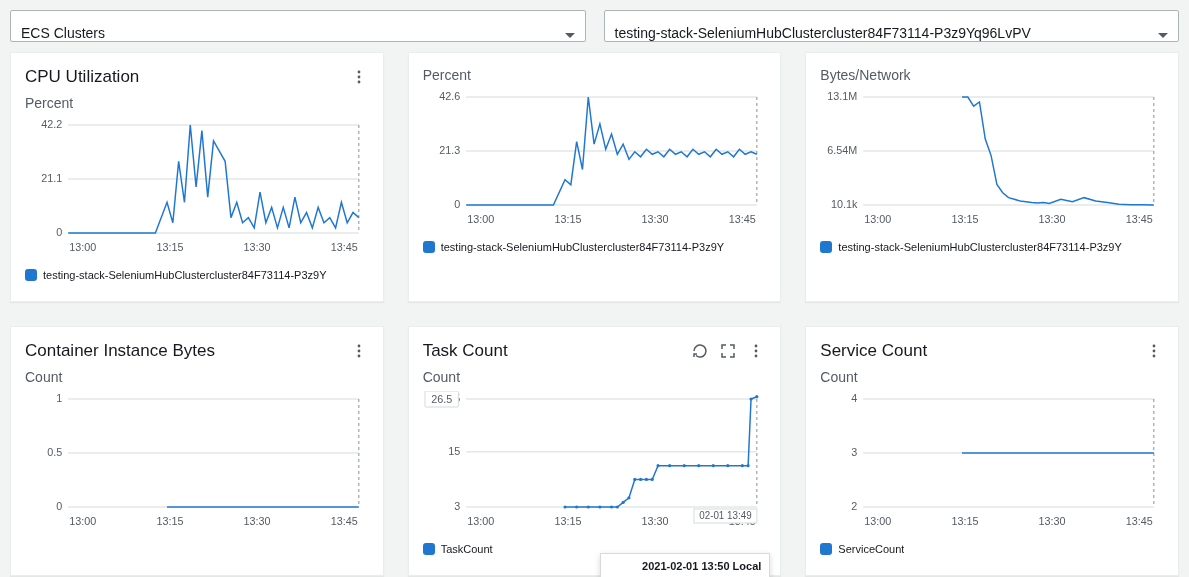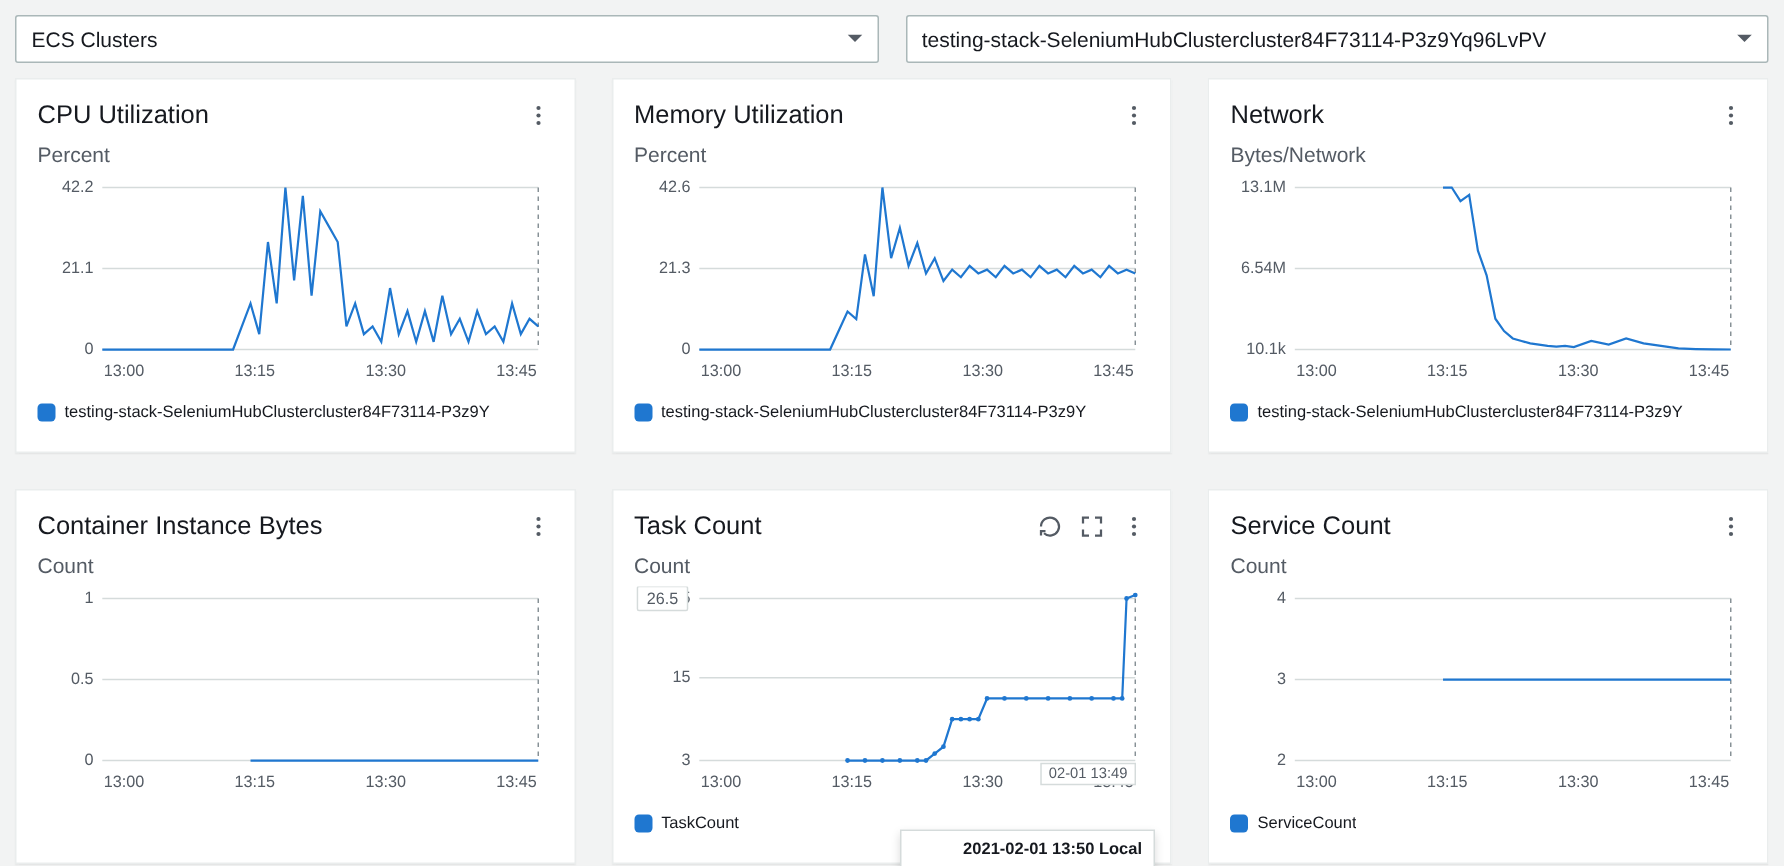--- a/index.html
+++ b/index.html
@@ -1,18 +1,18 @@
 <!DOCTYPE html>
 <html><head>
 <meta charset="utf-8">
 <style>
   * { box-sizing: border-box; margin: 0; padding: 0; }
   body { font-family: -apple-system, BlinkMacSystemFont, "Segoe UI", Arial, sans-serif; background: #f2f3f3; padding: 10px; font-size: 13px; color: #16191f; }
   .top-row { display: flex; gap: 18px; margin-bottom: 10px; }
-  .dropdown { flex: 1; background: #fff; border: 1px solid #aab7b8; border-radius: 2px; height: 32px; display: flex; align-items: center; padding: 0 10px; position: relative; cursor: pointer; }
+  .dropdown { flex: 1; background: #fff; border: 1px solid #aab7b8; border-radius: 2px; height: 32px; display: flex; align-items: flex-end; padding: 0 10px; position: relative; cursor: pointer; }
   .dropdown .val { flex: 1; font-size: 14px; color: #16191f; }
   .dropdown .caret { width: 10px; height: 10px; display: flex; align-items: center; justify-content: center; }
   .dropdown .caret svg { fill: #545b64; }
   .grid { display: grid; grid-template-columns: repeat(3, 1fr); gap: 24px; }
   .panel { background: #fff; border: 1px solid #eaeded; box-shadow: 0 1px 1px rgba(0,0,0,0.05); position: relative; padding: 14px 14px 12px 14px; min-height: 250px; }
   .panel-header { display: flex; align-items: center; margin-bottom: 8px; }
   .panel-title { font-size: 17px; font-weight: 400; color: #16191f; flex: 1; }
   .panel-actions { display: flex; gap: 8px; align-items: center; }
   .icon-btn { width: 20px; height: 20px; display: flex; align-items: center; justify-content: center; cursor: pointer; color: #545b64; }
   .icon-btn svg { width: 16px; height: 16px; }
@@ -85,32 +85,20 @@
           <text class="axis-text" x="236.4" y="134" text-anchor="middle">13:30</text>
           <text class="axis-text" x="325.20000000000005" y="134" text-anchor="middle">13:45</text>
           <path class="data-line" d="M44 116 L58.8 116 L73.6 116 L88.4 116 L103.2 116 L118 116 L123.92 116 L132.8 116 L144.64 85.28909952606635 L150.56 105.76303317535545 L156.48000000000002 44.34123222748815 L162.4 85.28909952606635 L168.32 8 L174.24 69.93364928909952 L180.16 13.630331753554515 L186.07999999999998 80.17061611374407 L192 23.867298578199055 L197.92000000000002 34.10426540284361 L203.84 44.34123222748815 L209.76000000000002 100.64454976303318 L215.67999999999998 85.28909952606635 L221.6 105.76303317535545 L227.52 100.64454976303318 L233.44 110.88151658767772 L239.36 75.05213270142181 L245.28 105.76303317535545 L251.2 90.40758293838863 L257.12 110.88151658767772 L263.03999999999996 90.40758293838863 L268.96000000000004 110.88151658767772 L274.88 80.17061611374407 L280.8 105.76303317535545 L286.72 95.5260663507109 L292.64 110.88151658767772 L298.56 90.40758293838863 L304.48 105.76303317535545 L310.40000000000003 100.64454976303318 L316.32 110.88151658767772 L322.24 85.28909952606635 L328.15999999999997 105.76303317535545 L334.08 95.5260663507109 L340 100.64454976303318 "></path>
         </svg></div>
     <div class="legend">
       <span class="legend-swatch"></span>
       <span class="legend-text">testing-stack-SeleniumHubClustercluster84F73114-P3z9Y</span>
     </div>
   </div>
     <div class="panel">
-    <div class="panel-header">
-      <div class="panel-title">Memory Utilization</div>
-      <div class="panel-actions">
-          <span class="icon-btn">
-            <svg viewBox="0 0 16 16" fill="currentColor">
-              <circle cx="8" cy="3" r="1.4"></circle>
-              <circle cx="8" cy="8" r="1.4"></circle>
-              <circle cx="8" cy="13" r="1.4"></circle>
-            </svg>
-          </span>
-        </div>
-    </div>
     <div class="unit-label">Percent</div>
     <div class="chart-area"><svg class="chart-svg" viewBox="0 0 350 140" preserveAspectRatio="none">
           <line class="grid-line" x1="44" y1="116" x2="340" y2="116"></line>
           <text class="axis-text" x="38" y="119" text-anchor="end">0</text>
           <line class="grid-line" x1="44" y1="62" x2="340" y2="62"></line>
           <text class="axis-text" x="38" y="65" text-anchor="end">21.3</text>
           <line class="grid-line" x1="44" y1="8" x2="340" y2="8"></line>
           <text class="axis-text" x="38" y="11" text-anchor="end">42.6</text>
           <line class="dotted-right" x1="340" y1="8" x2="340" y2="116"></line>
           <text class="axis-text" x="58.8" y="134" text-anchor="middle">13:00</text>
@@ -118,32 +106,20 @@
           <text class="axis-text" x="236.4" y="134" text-anchor="middle">13:30</text>
           <text class="axis-text" x="325.20000000000005" y="134" text-anchor="middle">13:45</text>
           <path class="data-line" d="M44 116 L58.8 116 L73.6 116 L88.4 116 L103.2 116 L118 116 L132.8 116 L144.64 90.64788732394366 L150.56 95.71830985915493 L156.48000000000002 52.61971830985915 L162.4 80.50704225352112 L168.32 8 L174.24 55.154929577464785 L180.16 34.87323943661973 L186.07999999999998 60.225352112676056 L192 45.014084507042256 L197.92000000000002 65.29577464788733 L203.84 55.154929577464785 L209.76000000000002 70.36619718309859 L215.67999999999998 62.76056338028169 L221.6 67.83098591549296 L227.52 60.225352112676056 L233.44 65.29577464788733 L239.36 62.76056338028169 L245.28 67.83098591549296 L251.2 60.225352112676056 L257.12 65.29577464788733 L263.03999999999996 62.76056338028169 L268.96000000000004 67.83098591549296 L274.88 60.225352112676056 L280.8 65.29577464788733 L286.72 62.76056338028169 L292.64 67.83098591549296 L298.56 60.225352112676056 L304.48 65.29577464788733 L310.40000000000003 62.76056338028169 L316.32 67.83098591549296 L322.24 60.225352112676056 L328.15999999999997 65.29577464788733 L334.08 62.76056338028169 L340 65.29577464788733 "></path>
         </svg></div>
     <div class="legend">
       <span class="legend-swatch"></span>
       <span class="legend-text">testing-stack-SeleniumHubClustercluster84F73114-P3z9Y</span>
     </div>
   </div>
     <div class="panel">
-    <div class="panel-header">
-      <div class="panel-title">Network</div>
-      <div class="panel-actions">
-          <span class="icon-btn">
-            <svg viewBox="0 0 16 16" fill="currentColor">
-              <circle cx="8" cy="3" r="1.4"></circle>
-              <circle cx="8" cy="8" r="1.4"></circle>
-              <circle cx="8" cy="13" r="1.4"></circle>
-            </svg>
-          </span>
-        </div>
-    </div>
     <div class="unit-label">Bytes/Network</div>
     <div class="chart-area"><svg class="chart-svg" viewBox="0 0 350 140" preserveAspectRatio="none">
           <line class="grid-line" x1="44" y1="116" x2="340" y2="116"></line>
           <text class="axis-text" x="38" y="119" text-anchor="end">10.1k</text>
           <line class="grid-line" x1="44" y1="62" x2="340" y2="62"></line>
           <text class="axis-text" x="38" y="65" text-anchor="end">6.54M</text>
           <line class="grid-line" x1="44" y1="8" x2="340" y2="8"></line>
           <text class="axis-text" x="38" y="11" text-anchor="end">13.1M</text>
           <line class="dotted-right" x1="340" y1="8" x2="340" y2="116"></line>
           <text class="axis-text" x="58.8" y="134" text-anchor="middle">13:00</text>

